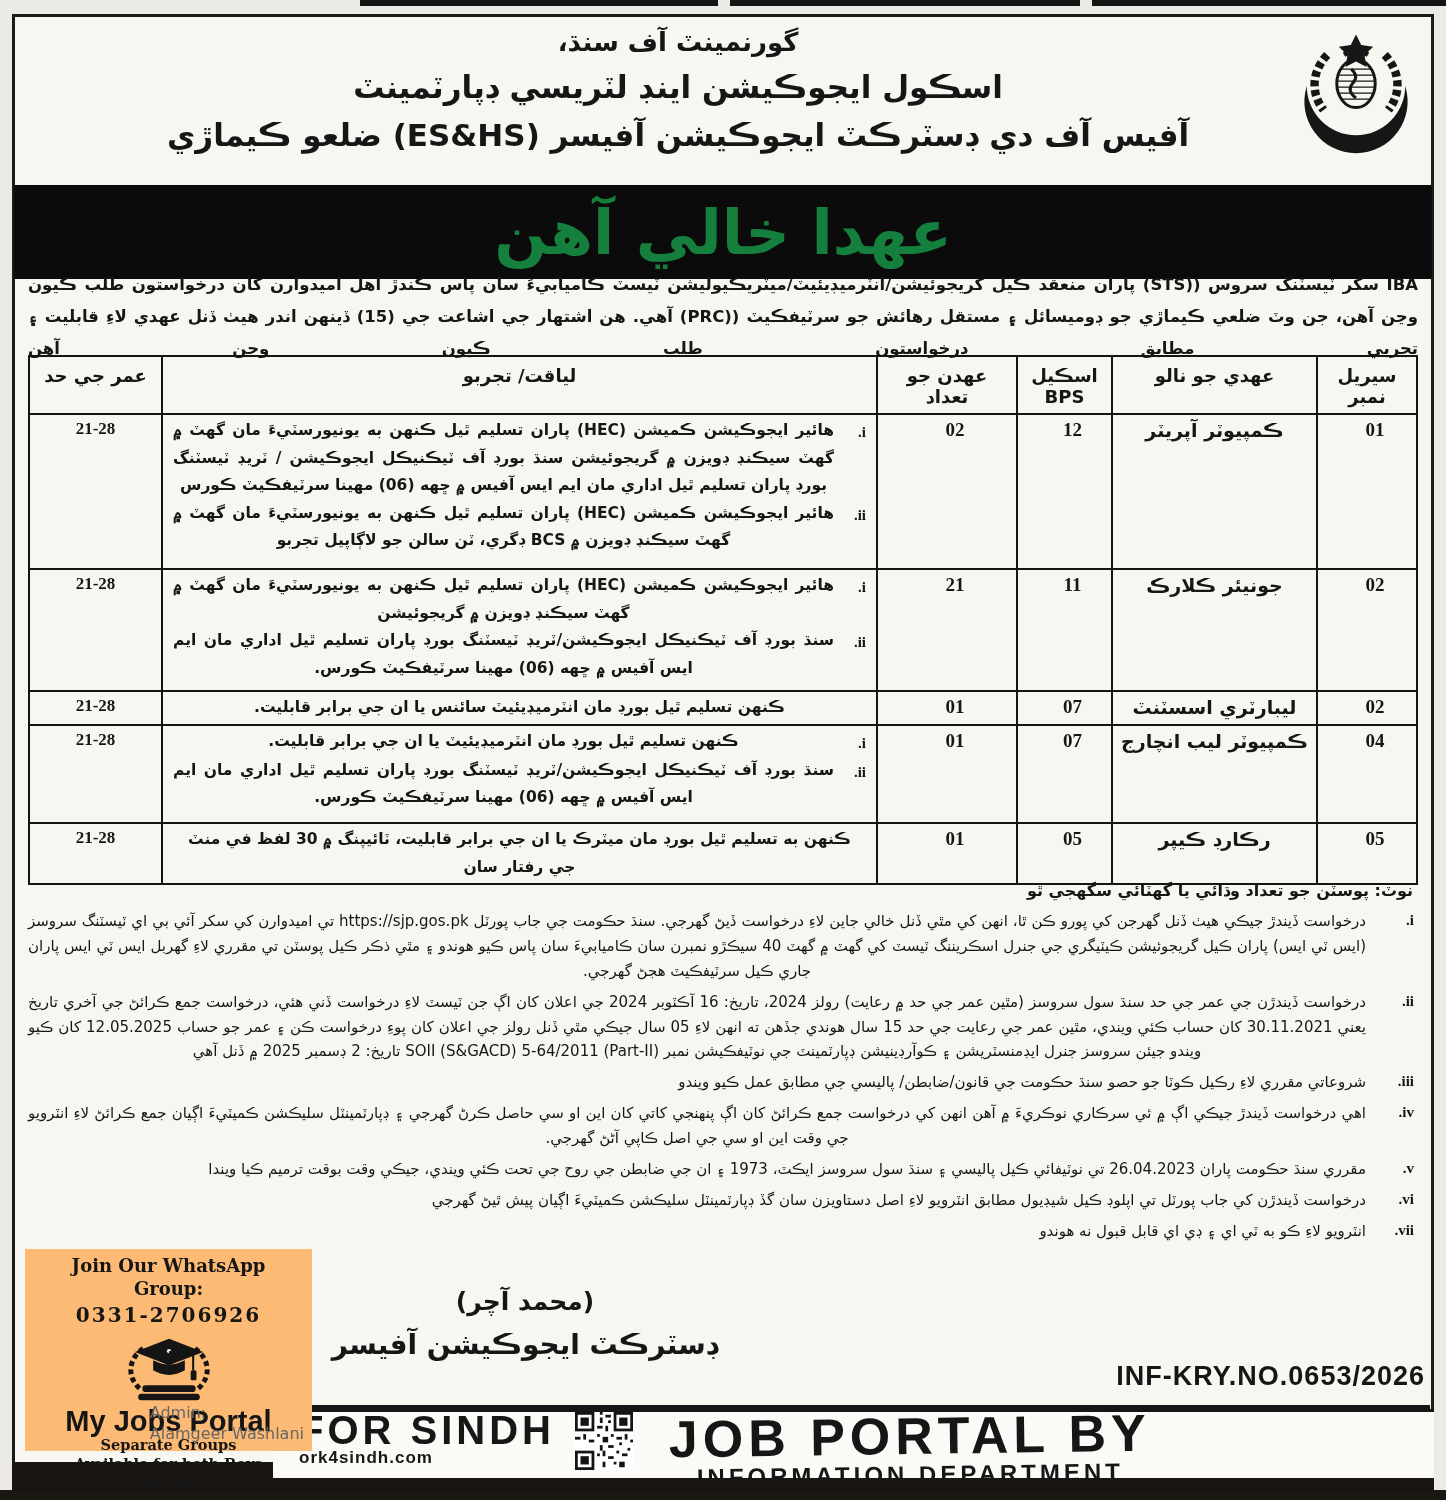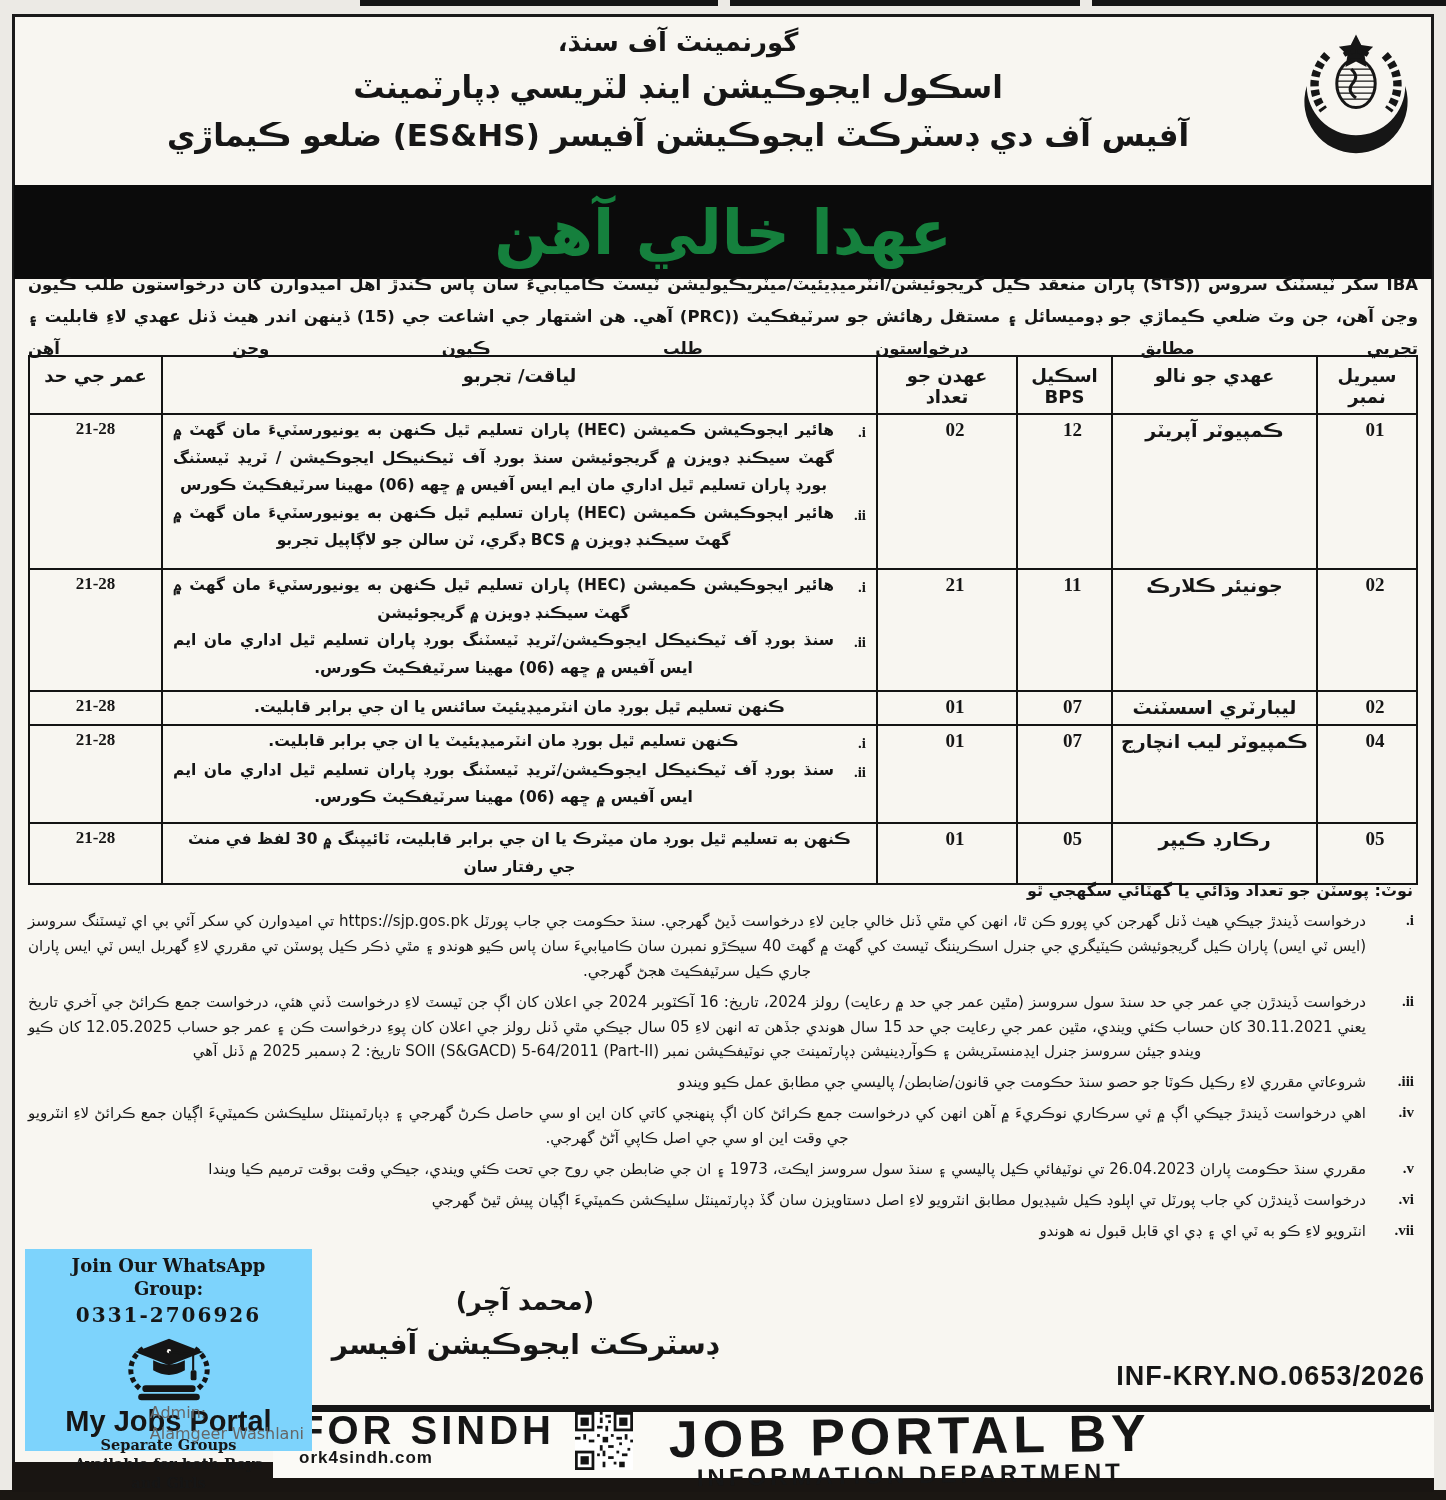--- a/index.html
+++ b/index.html
@@ -50,21 +50,21 @@
   .cond{display:flex;gap:18px;margin-bottom:6px;}
   .cnum{min-width:30px;font-weight:bold;font-size:15px;padding-top:3px;font-family:"Liberation Serif",serif;}
   .ctext{flex:1;font-size:15px;line-height:1.66;text-align:justify;margin:0;}
   .center-last{text-align-last:center;}
 
   .sig{position:absolute;top:1270px;left:295px;width:430px;text-align:center;direction:rtl;font-weight:bold;}
   .sig .name{font-size:25px;margin-bottom:12px;}
   .sig .title{font-size:28px;}
 
   
-  .wab{position:absolute;left:10px;top:1232px;width:287px;height:202px;background:#7dd3fc;
+  .wab{position:absolute;left:10px;top:1232px;width:287px;height:202px;background:#fdba74;
        padding:6px 4px 0;text-align:center;z-index:4;box-sizing:border-box;}
   .wab .wl{font-family:"DejaVu Serif",serif;font-weight:bold;font-size:18px;line-height:1.25;}
   .wab .phone{font-family:"DejaVu Serif",serif;font-weight:bold;font-size:20px;letter-spacing:2px;margin:3px 0 0;}
   .caplogo svg{width:118px;height:80px;margin:0 auto;display:block;}
   .wab .brand{font-size:29px;font-weight:bold;font-family:"Liberation Sans",sans-serif;letter-spacing:0;line-height:1;}
   .wab .sub{font-family:"DejaVu Serif",serif;font-weight:bold;font-size:14.5px;line-height:1.3;}
   .wab .admin{position:absolute;right:8px;bottom:6px;font-size:16px;color:#666;text-align:left;line-height:1.3;}
 
   .ref{position:absolute;right:6px;top:1344px;font-size:27px;font-weight:bold;
        font-family:"Liberation Sans",sans-serif;letter-spacing:1px;}

